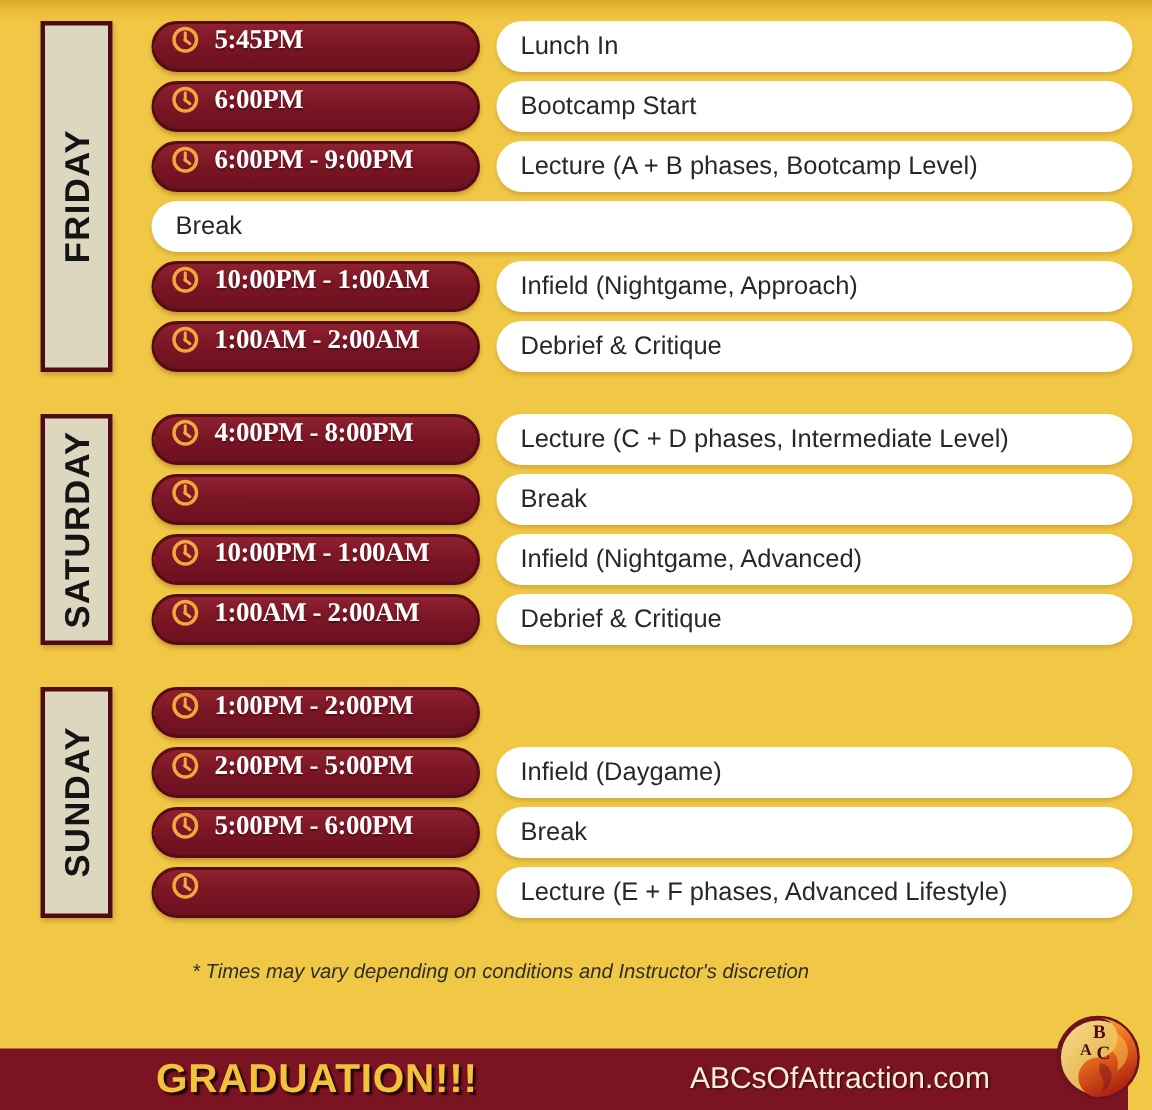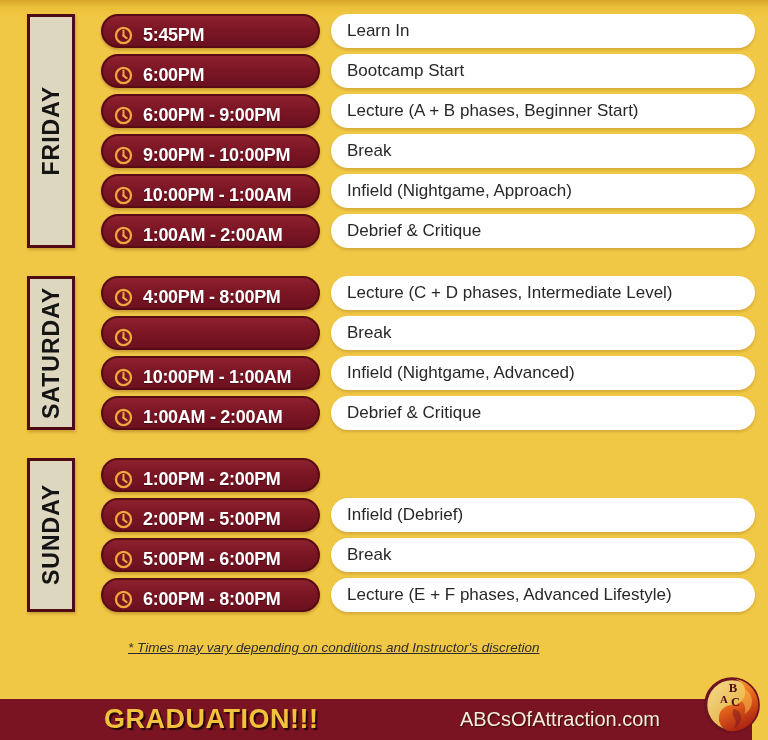--- a/index.html
+++ b/index.html
@@ -39,24 +39,25 @@
   .rows { flex: 1; display: flex; flex-direction: column; gap: 6px; }
   .row { display: flex; gap: 11px; height: 34px; }
 
   .pill {
     flex: none;
     width: 219px;
     border-radius: 17px;
     background: linear-gradient(180deg, #8e2130 0%, #7c1624 45%, #6c1020 100%);
     border: 2px solid #570b15;
     display: flex;
-    align-items: flex-end;
+    align-items: flex-start;
     padding: 0 10px;
     gap: 9px;
     box-shadow: 0 2px 3px rgba(90,30,0,0.28);
+    font-family: Liberation Serif, serif;
   }
   .clock { width: 21px; height: 21px; flex: none; }
   .time-text {
     color: #ffffff;
     font-weight: bold;
     font-size: 18px;
     letter-spacing: -0.3px;
     white-space: nowrap;
     text-shadow: 0 1px 1px rgba(0,0,0,0.35);
   }
@@ -71,21 +72,20 @@
     box-shadow: 0 2px 3px rgba(90,30,0,0.18);
     overflow: hidden;
   }
   .event-text { font-size: 17px; color: #282828; white-space: nowrap; }
 
   .footnote {
     margin: 8px 0 0 101px;
     font-style: italic;
     font-size: 13.5px;
     color: #2d2d2d;
-    text-decoration: underline;
   }
 
   .bottom-bar {
     position: absolute;
     left: 0; bottom: 0;
     width: 752px; height: 41px;
     background: #7a1322;
     display: flex;
     align-items: center;
     justify-content: space-between;
@@ -134,21 +134,21 @@
       </div>
       <div class="rows">
         <div class="row">
           <div class="pill">
             <svg class="clock">
                 <use href="#clock-sym"></use>
               </svg>
             <span class="time-text">5:45PM</span>
           </div>
           <div class="evt">
-            <span class="event-text">Learn In</span>
+            <span class="event-text">Lunch In</span>
           </div>
         </div>
         <div class="row">
           <div class="pill">
             <svg class="clock">
                 <use href="#clock-sym"></use>
               </svg>
             <span class="time-text">6:00PM</span>
           </div>
           <div class="evt">
@@ -156,30 +156,24 @@
           </div>
         </div>
         <div class="row">
           <div class="pill">
             <svg class="clock">
                 <use href="#clock-sym"></use>
               </svg>
             <span class="time-text">6:00PM - 9:00PM</span>
           </div>
           <div class="evt">
-            <span class="event-text">Lecture (A + B phases, Beginner Start)</span>
-          </div>
-        </div>
-        <div class="row">
-          <div class="pill">
-            <svg class="clock">
-                <use href="#clock-sym"></use>
-              </svg>
-            <span class="time-text">9:00PM - 10:00PM</span>
-          </div>
+            <span class="event-text">Lecture (A + B phases, Bootcamp Level)</span>
+          </div>
+        </div>
+        <div class="row">
           <div class="evt">
             <span class="event-text">Break</span>
           </div>
         </div>
         <div class="row">
           <div class="pill">
             <svg class="clock">
                 <use href="#clock-sym"></use>
               </svg>
             <span class="time-text">10:00PM - 1:00AM</span>
@@ -267,40 +261,39 @@
           </div>
         </div>
         <div class="row">
           <div class="pill">
             <svg class="clock">
                 <use href="#clock-sym"></use>
               </svg>
             <span class="time-text">2:00PM - 5:00PM</span>
           </div>
           <div class="evt">
-            <span class="event-text">Infield (Debrief)</span>
+            <span class="event-text">Infield (Daygame)</span>
           </div>
         </div>
         <div class="row">
           <div class="pill">
             <svg class="clock">
                 <use href="#clock-sym"></use>
               </svg>
             <span class="time-text">5:00PM - 6:00PM</span>
           </div>
           <div class="evt">
             <span class="event-text">Break</span>
           </div>
         </div>
         <div class="row">
           <div class="pill">
             <svg class="clock">
                 <use href="#clock-sym"></use>
               </svg>
-            <span class="time-text">6:00PM - 8:00PM</span>
           </div>
           <div class="evt">
             <span class="event-text">Lecture (E + F phases, Advanced Lifestyle)</span>
           </div>
         </div>
       </div>
     </section>
 
     <div class="footnote">* Times may vary depending on conditions and Instructor's discretion</div>
   </div>

